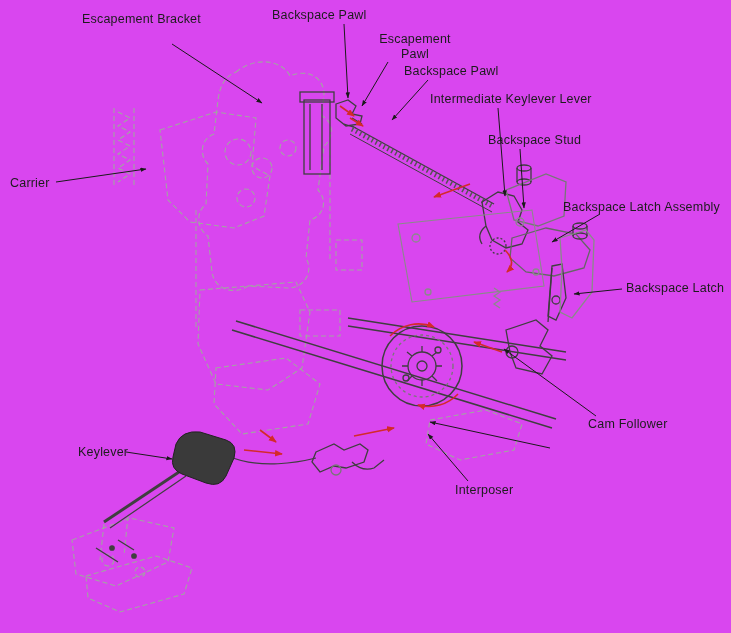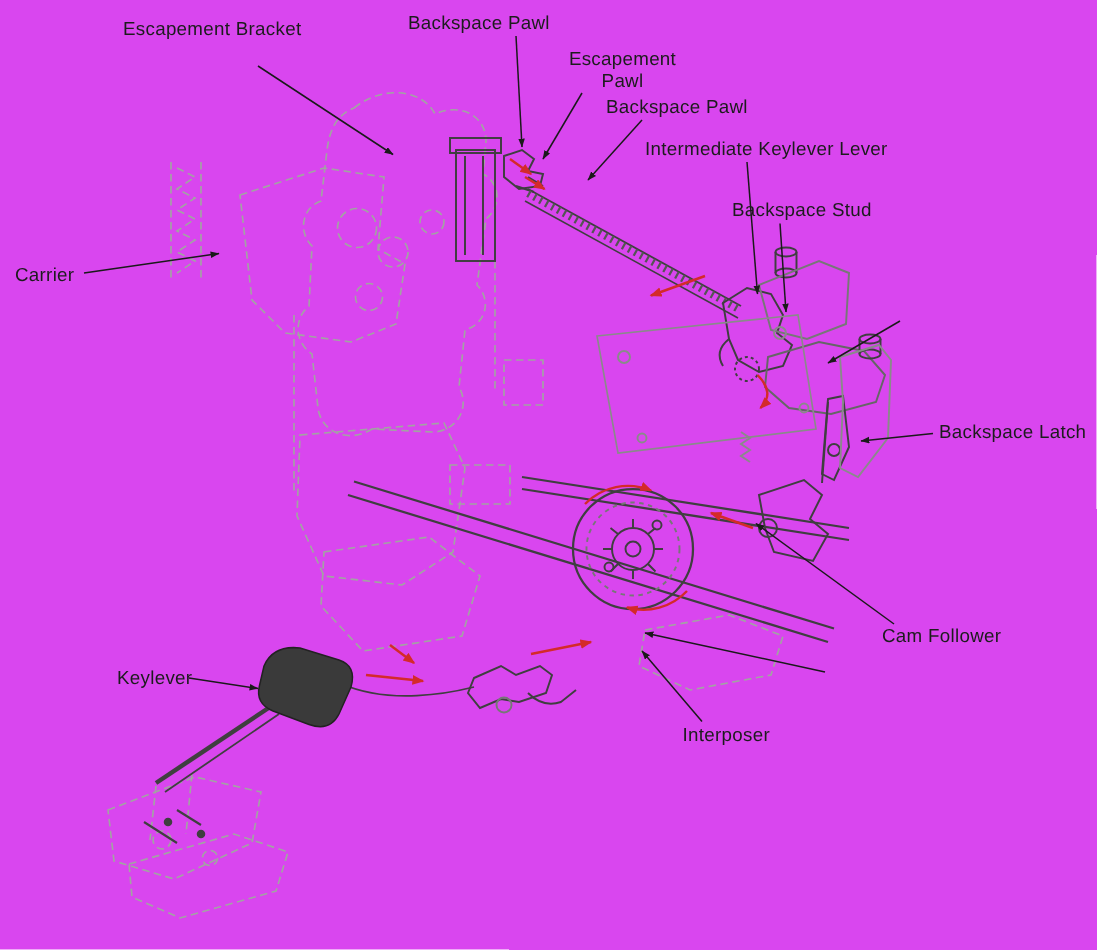--- a/index.html
+++ b/index.html
@@ -159,19 +159,20 @@
       <path d="M126,452 L172,459" marker-end="url(#ba)"></path>
     </g>
   </svg>
 
   <div class="lbl" style="left:272px;top:8px">Backspace Pawl</div>
   <div class="lbl" style="left:82px;top:12px">Escapement Bracket</div>
   <div class="lbl wrap" style="left:372px;top:32px;width:86px">Escapement Pawl</div>
   <div class="lbl" style="left:404px;top:64px">Backspace Pawl</div>
   <div class="lbl" style="left:430px;top:92px">Intermediate Keylever Lever</div>
   <div class="lbl" style="left:488px;top:133px">Backspace Stud</div>
+  <div class="lbl" style="left:563px;top:200px">Backspace Latch Assembly</div>
   <div class="lbl" style="left:626px;top:281px">Backspace Latch</div>
   <div class="lbl" style="left:10px;top:176px">Carrier</div>
   <div class="lbl" style="left:588px;top:417px">Cam Follower</div>
   <div class="lbl" style="left:455px;top:483px">Interposer</div>
   <div class="lbl" style="left:78px;top:445px">Keylever</div>
 
 </div>
 
 </body></html>

